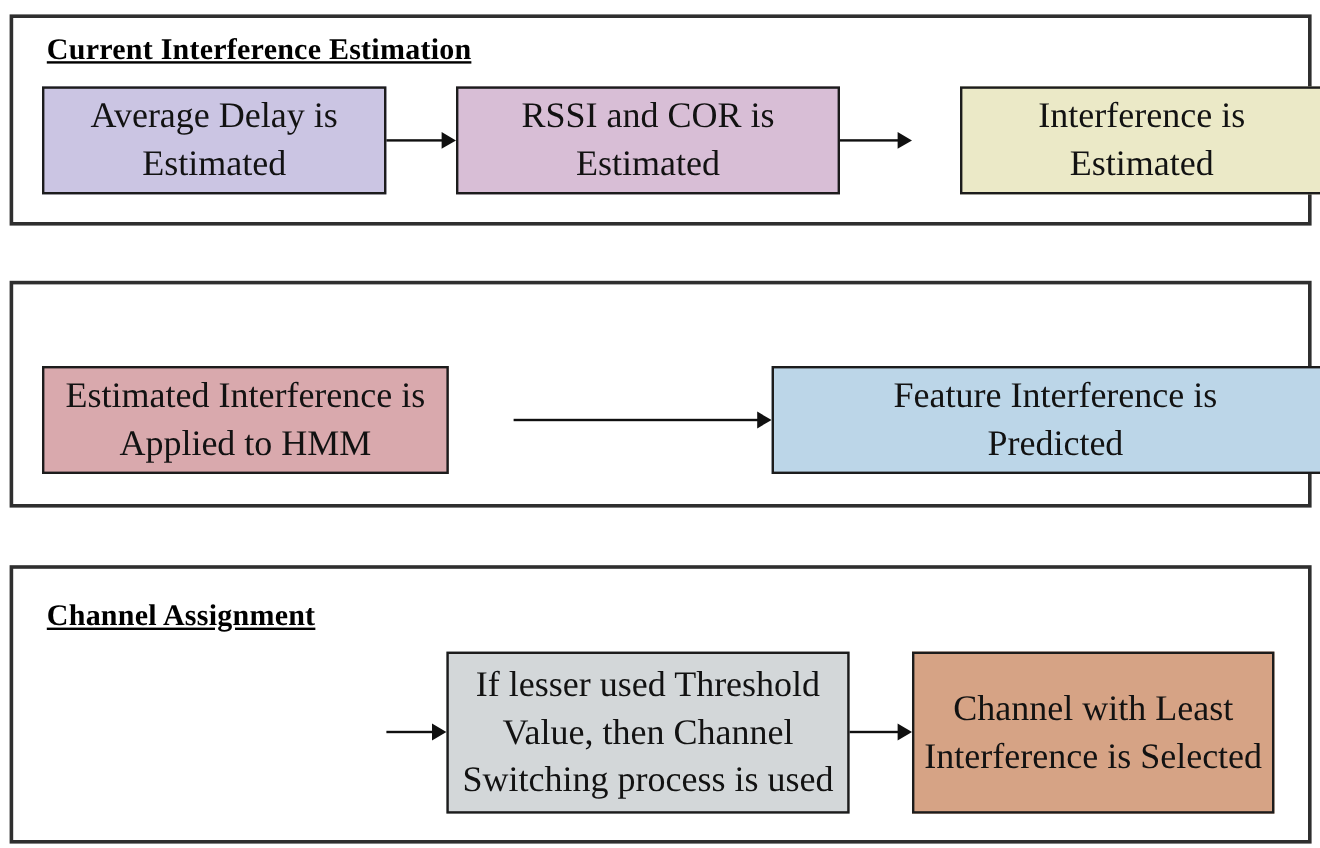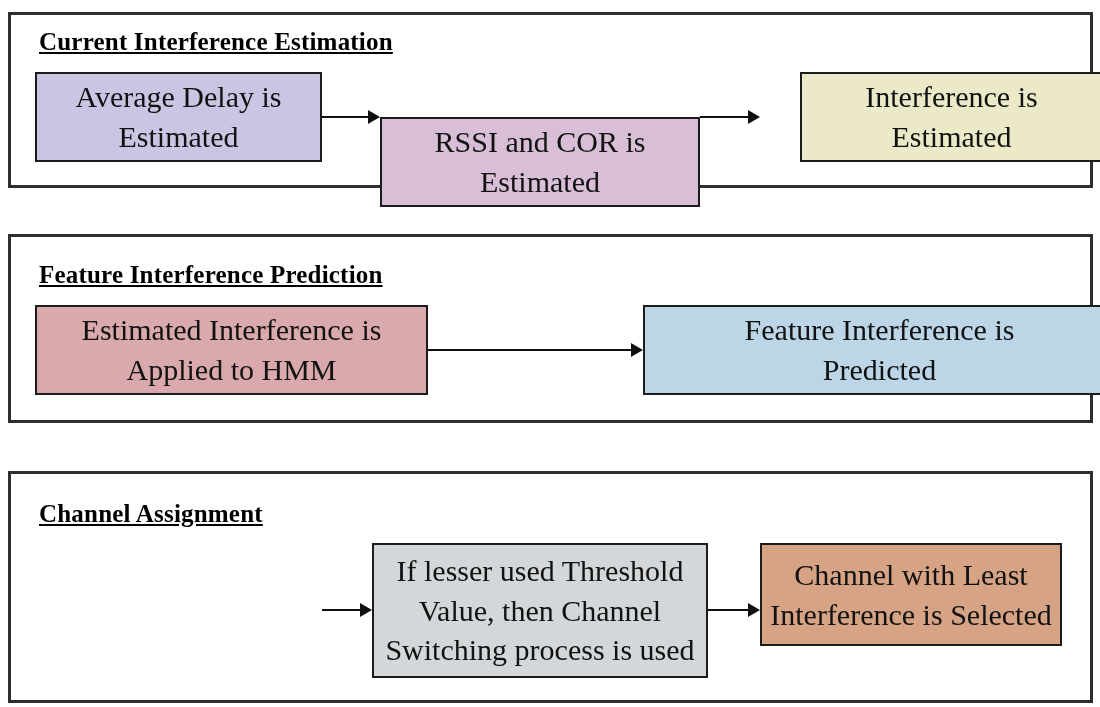--- a/index.html
+++ b/index.html
@@ -69,50 +69,49 @@
 <div class="canvas">
 
   <section class="panel" style="top:12px;height:176px;">
     <h2 class="panel-title" style="top:13px;">Current Interference Estimation</h2>
 
     <div class="flow-box" style="left: 24px; top: 57px; width: 287px; height: 90px; background: rgb(203, 197, 227);">Average Delay is
 Estimated</div>
 
     <div class="arrow" style="left:311px;top:94px;width:58px;"></div>
 
-    <div class="flow-box" style="left: 369px; top: 57px; width: 320px; height: 90px; background: rgb(216, 190, 214); margin-top: 45px;">RSSI and COR is
+    <div class="flow-box" style="left: 369px; top: 57px; width: 320px; height: 90px; background: rgb(216, 190, 214);">RSSI and COR is
 Estimated</div>
 
     <div class="arrow" style="left:689px;top:94px;width:60px;"></div>
 
     <div class="flow-box" style="left: 749px; top: 57px; width: 303px; height: 90px; background: rgb(235, 233, 199); margin-left: 40px;">Interference is
 Estimated</div>
   </section>
 
   <section class="panel" style="top:234px;height:189px;">
-    <h2 class="panel-title" style="top:24px;">Feature Interference Prediction</h2>
 
-    <div class="flow-box" style="left: 24px; top: 68px; width: 393px; height: 90px; background: rgb(217, 169, 173);">Estimated Interference is
+    <div class="flow-box" style="left: 24px; top: 68px; width: 339px; height: 90px; background: rgb(217, 169, 173);">Estimated Interference is
 Applied to HMM</div>
 
     <div class="arrow" style="left:417px;top:105px;width:215px;"></div>
 
     <div class="flow-box" style="left: 632px; top: 68px; width: 473px; height: 90px; background: rgb(188, 214, 232);">Feature Interference is
 Predicted</div>
   </section>
 
   <section class="panel" style="top:443px;height:232px;margin-top:28px;">
     <h2 class="panel-title" style="top:26px;">Channel Assignment</h2>
 
 
     <div class="arrow" style="left:311px;top:128px;width:50px;"></div>
 
     <div class="flow-box" style="left: 361px; top: 69px; width: 336px; height: 135px; background: rgb(211, 215, 217);">If lesser used Threshold
 Value, then Channel
 Switching process is used</div>
 
     <div class="arrow" style="left:697px;top:128px;width:52px;"></div>
 
-    <div class="flow-box" style="left: 749px; top: 69px; width: 302px; height: 103px; background: rgb(214, 163, 133);">Channel with Least
+    <div class="flow-box" style="left: 749px; top: 69px; width: 302px; height: 135px; background: rgb(214, 163, 133);">Channel with Least
 Interference is Selected</div>
   </section>
 
 </div>
 
 </body></html>

